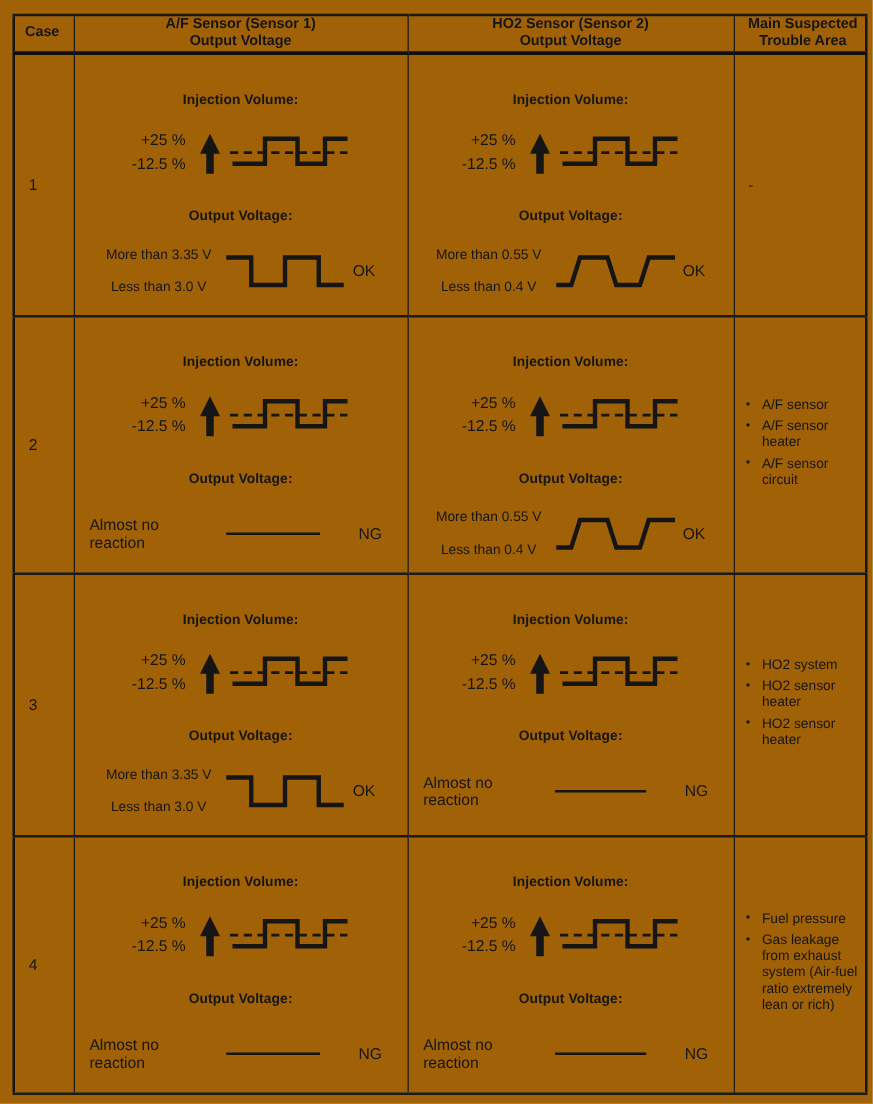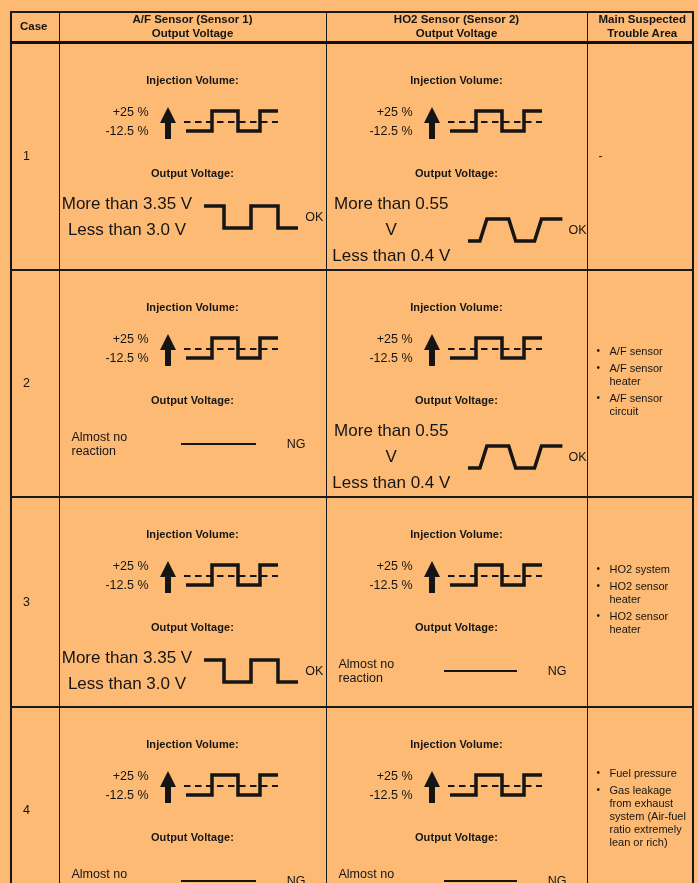--- a/index.html
+++ b/index.html
@@ -3,21 +3,21 @@
 <meta charset="utf-8">
 <style>
   * { box-sizing: border-box; }
   html,body { margin:0; padding:0; }
   body {
     width:698px; height:883px;
     background:#ffffff;
     font-family:"Liberation Sans", sans-serif;
     color:#151515;
   }
-  .sheet { position:relative; width:698px; height:883px; background:#fdba74; }
+  .sheet { position:relative; width:698px; height:883px; background:#a16207; }
 
   table.diag {
     position:absolute; left:10px; top:11px;
     border-collapse:collapse; table-layout:fixed;
     width:682px;
     border:2px solid #151515;
   }
   th, td {
     border-left:1px solid #1a1a1a;
     border-right:1px solid #1a1a1a;
@@ -43,21 +43,21 @@
   td.sensor-cell { vertical-align:top; }
   .sc { display:flex; flex-direction:column; align-items:center; padding-top:30px; }
   .sc-h { font-size:11px; font-weight:bold; letter-spacing:0.1px;text-align:right; }
   .sc-h2 { margin-top:26px; }
 
   .inj-row { margin-top:13px; display:flex; align-items:flex-end; }
   .inj-labels { font-size:12.5px; text-align:right; line-height:19px; margin-right:9px; }
   .inj-svg, .out-svg { display:block; }
 
   .out-ok { margin-top:12px; display:flex; align-items:center; }
-  .ok-labels { font-size:17px; text-align:center; line-height:26px; margin-right:10px; }
+  .ok-labels { font-size:11px; text-align:center; line-height:26px; margin-right:10px; }
   .result { font-size:12.5px; margin-left:3px; }
 
   .out-ng {
     margin-top:24px; width:100%;
     padding:0 20px 0 12px;
     display:flex; align-items:center; justify-content:space-between;
     font-size:12.5px;
     gap:28px;
   }
   .ng-line { width:96px; border-top:2.5px solid #151515; }

